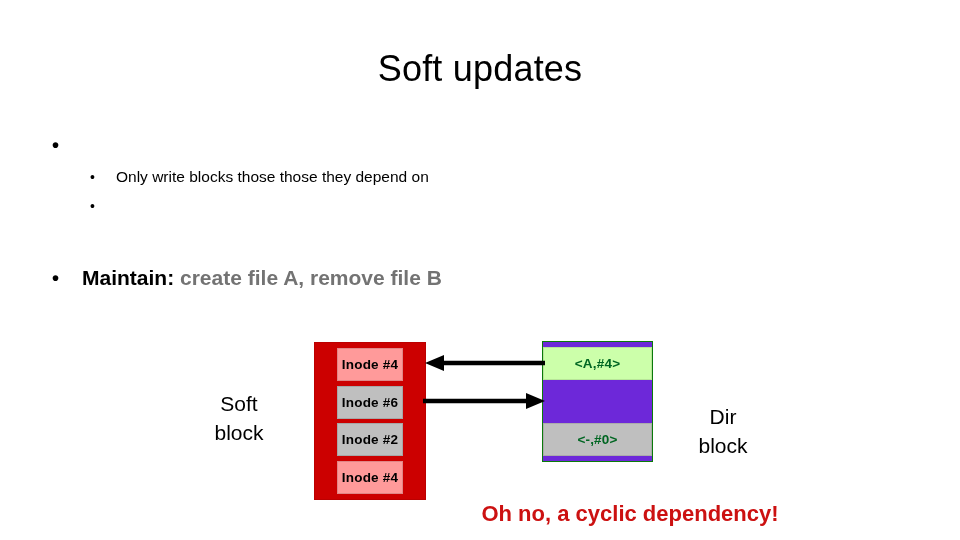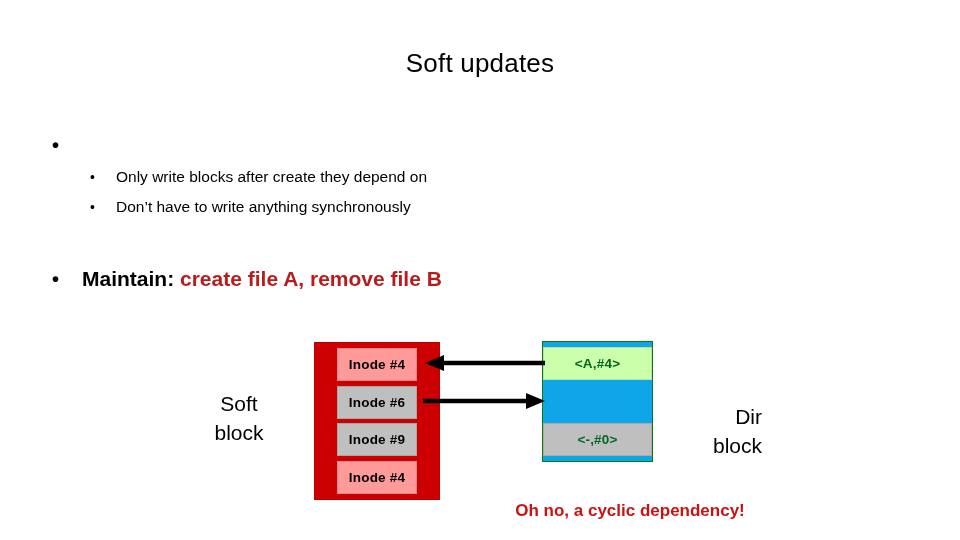--- a/index.html
+++ b/index.html
@@ -16,21 +16,21 @@
     color: #000000;
   }
 
   
   #slide-title {
     position: absolute;
     left: 0;
     top: 48px;
     width: 960px;
     text-align: center;
-    font-size: 26px;
+    font-size: 36px;
     font-weight: 400;
     letter-spacing: 0.2px;
     color: #000000;
   }
 
   
   #bullet-list {
     position: absolute;
     left: 52px;
     top: 131px;
@@ -65,21 +65,21 @@
     line-height: 29px;
   }
   .sub-group {
     margin-left: 38px;
     margin-top: 3px;
   }
   .example-row {
     margin-top: 43px;
   }
   .accent-red {
-    color: #b91c1c;
+    color: #737373;
   }
 
   
   #diagram {
     position: absolute;
     left: 0;
     top: 0;
     width: 960px;
     height: 540px;
   }
@@ -91,24 +91,23 @@
     font-weight: 400;
     line-height: 29px;
     color: #000000;
   }
   #inode-block-label {
     left: 186px;
     top: 389px;
     width: 106px;
   }
   #dir-block-label {
-    left: 656px;
+    left: 670px;
     top: 402px;
     width: 106px;
-    text-align: right;
   }
 
   .block-box {
     position: absolute;
     box-sizing: border-box;
     display: flex;
     flex-direction: column;
     justify-content: space-between;
   }
   .cell {
@@ -118,41 +117,41 @@
     justify-content: center;
     font-size: 13.5px;
     font-weight: bold;
     letter-spacing: 0.2px;
   }
 
   
   #inode-block {
     left: 314px;
     top: 342px;
-    width: 126px;
+    width: 112px;
     height: 158px;
     background: #cc0000;
     border: 1px solid #bb0000;
     padding: 5px 22px;
   }
   #inode-block .cell {
     height: 33px;
     color: #000000;
     border: 1px solid rgba(0,0,0,0.12);
   }
   .fill-pink { background: #ff9a9a; }
   .fill-gray { background: #bfbfbf; }
 
   
   #dir-block {
     left: 542px;
     top: 341px;
     width: 111px;
     height: 121px;
-    background: #0ea5e9;
+    background: #6d28d9;
     border: 1px solid #0a7a0a;
     padding: 5px 0;
   }
   #dir-block .cell {
     height: 33px;
     color: #006622;
     border: 1px solid rgba(0,0,0,0.10);
   }
   .fill-lgreen { background: #ccffaa; }
 
@@ -166,44 +165,43 @@
     pointer-events: none;
   }
 
   
   #cyclic-warning {
     position: absolute;
     left: 430px;
     top: 501px;
     width: 400px;
     text-align: center;
-    font-size: 17px;
+    font-size: 22px;
     font-weight: bold;
     color: #cc1111;
   }
 </style>
 </head>
 <body>
 
 <div id="slide-title">Soft updates</div>
 
 <div id="bullet-list">
 
   <div class="bullet-l1">
     <span class="marker">•</span>
   </div>
 
   <div class="sub-group">
     <div class="bullet-l2">
       <span class="marker">•</span>
-      <span>Only write blocks after create they depend on</span>
+      <span>Only write blocks those those they depend on</span>
     </div>
     <div class="bullet-l2">
       <span class="marker">•</span>
-      <span>Don’t have to write anything synchronously</span>
     </div>
   </div>
 
   <div class="bullet-l1 example-row">
     <span class="marker">•</span>
     <span>Maintain:</span>
     <span>&nbsp;</span>
     <span class="accent-red">create file A, remove file B</span>
   </div>
 
@@ -212,21 +210,21 @@
 <div id="diagram">
 
   <div class="block-label" id="inode-block-label">
     <div>Soft</div>
     <div>block</div>
   </div>
 
   <div class="block-box" id="inode-block">
     <div class="cell fill-pink">Inode #4</div>
     <div class="cell fill-gray">Inode #6</div>
-    <div class="cell fill-gray">Inode #9</div>
+    <div class="cell fill-gray">Inode #2</div>
     <div class="cell fill-pink">Inode #4</div>
   </div>
 
   <div class="block-box" id="dir-block">
     <div class="cell fill-lgreen">&lt;A,#4&gt;</div>
     <div class="cell fill-gray">&lt;-,#0&gt;</div>
   </div>
 
   <div class="block-label" id="dir-block-label">
     <div>Dir</div>

